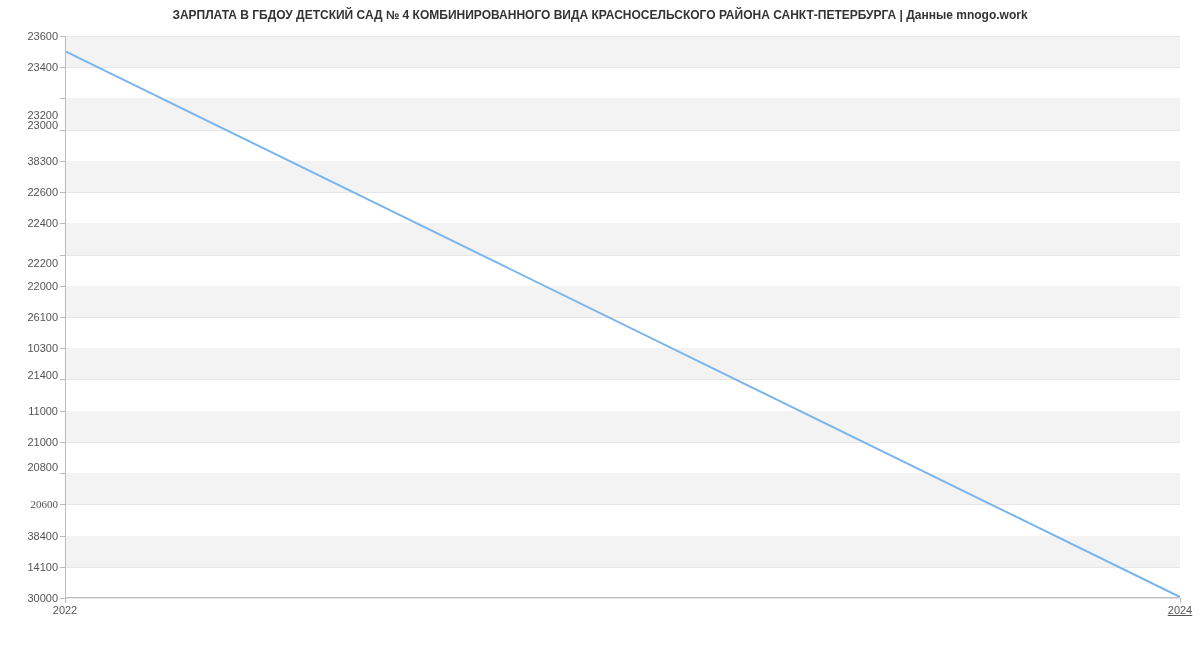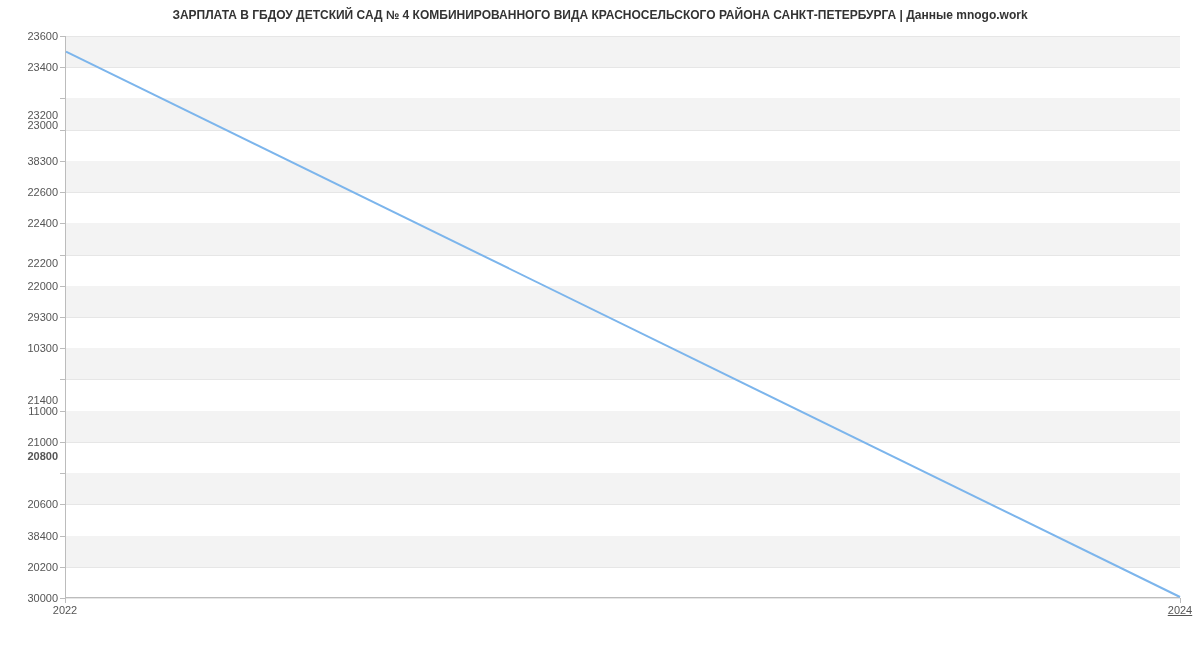--- a/index.html
+++ b/index.html
@@ -123,37 +123,37 @@
       <div class="band" style="top: 312.222px; height: 31.2222px;"></div>
       <div class="band" style="top: 374.667px; height: 31.2222px;"></div>
       <div class="band" style="top: 437.111px; height: 31.2222px;"></div>
       <div class="band" style="top: 499.556px; height: 31.2222px;"></div>
     <svg class="line" id="line-svg" viewBox="0 0 1115 562" preserveAspectRatio="none">
         <path d="M0 15.611111111111086 L1115 562" fill="none" stroke="#7cb5ec" stroke-width="2" stroke-linejoin="round"></path>
       </svg>
   </div>
 <div class="ytick" style="top: 598px;">30000</div>
     <div class="tickmark-y" style="top: 598px;"></div>
-    <div class="ytick" style="top: 566.778px;">20200</div>
+    <div class="ytick" style="top: 566.778px;">14100</div>
     <div class="tickmark-y" style="top: 566.778px;"></div>
     <div class="ytick" style="top: 535.556px;">38400</div>
     <div class="tickmark-y" style="top: 535.556px;"></div>
-    <div class="ytick" style="top: 504.333px;">20600</div>
+    <div class="ytick" style="top: 504.333px; font-family: Liberation Serif, serif;">20600</div>
     <div class="tickmark-y" style="top: 504.333px;"></div>
-    <div class="ytick" style="top: 456px; font-weight: bold;">20800</div>
+    <div class="ytick" style="top: 467px;">20800</div>
     <div class="tickmark-y" style="top: 473.111px;"></div>
     <div class="ytick" style="top: 441.889px;">21000</div>
     <div class="tickmark-y" style="top: 441.889px;"></div>
     <div class="ytick" style="top: 410.667px;">11000</div>
     <div class="tickmark-y" style="top: 410.667px;"></div>
-    <div class="ytick" style="top: 400px;">21400</div>
+    <div class="ytick" style="top: 375px;">21400</div>
     <div class="tickmark-y" style="top: 379.444px;"></div>
     <div class="ytick" style="top: 348.222px;">10300</div>
     <div class="tickmark-y" style="top: 348.222px;"></div>
-    <div class="ytick" style="top: 317px;">29300</div>
+    <div class="ytick" style="top: 317px;">26100</div>
     <div class="tickmark-y" style="top: 317px;"></div>
     <div class="ytick" style="top: 285.778px;">22000</div>
     <div class="tickmark-y" style="top: 285.778px;"></div>
     <div class="ytick" style="top: 254.556px; margin-top: 8px;">22200</div>
     <div class="tickmark-y" style="top: 254.556px;"></div>
     <div class="ytick" style="top: 223.333px;">22400</div>
     <div class="tickmark-y" style="top: 223.333px;"></div>
     <div class="ytick" style="top: 192.111px;">22600</div>
     <div class="tickmark-y" style="top: 192.111px;"></div>
     <div class="ytick" style="top: 160.889px;">38300</div>

